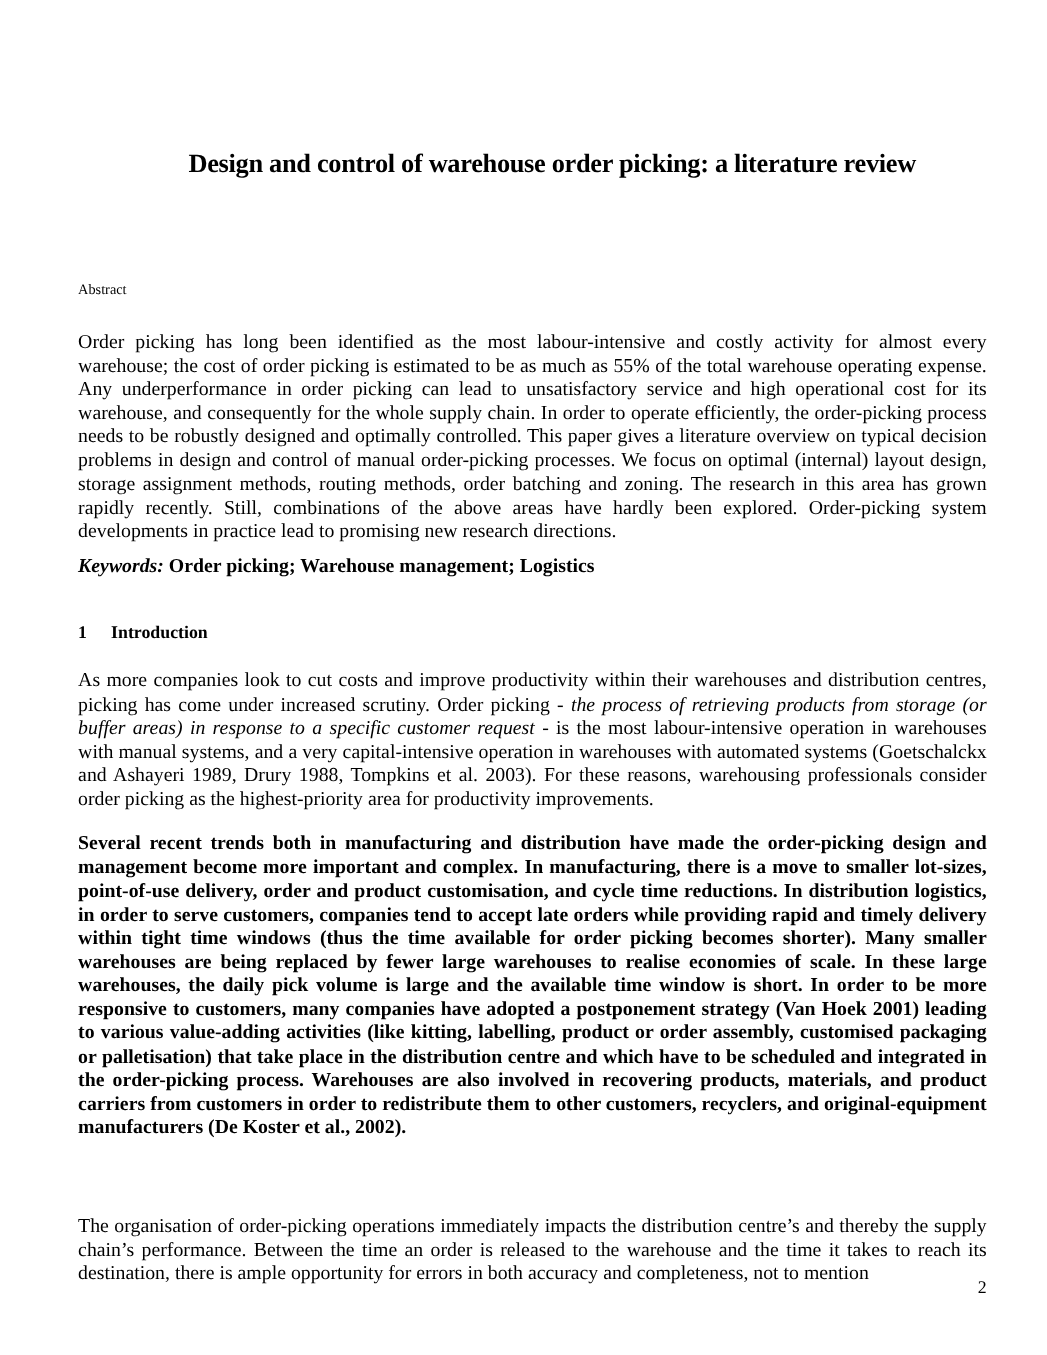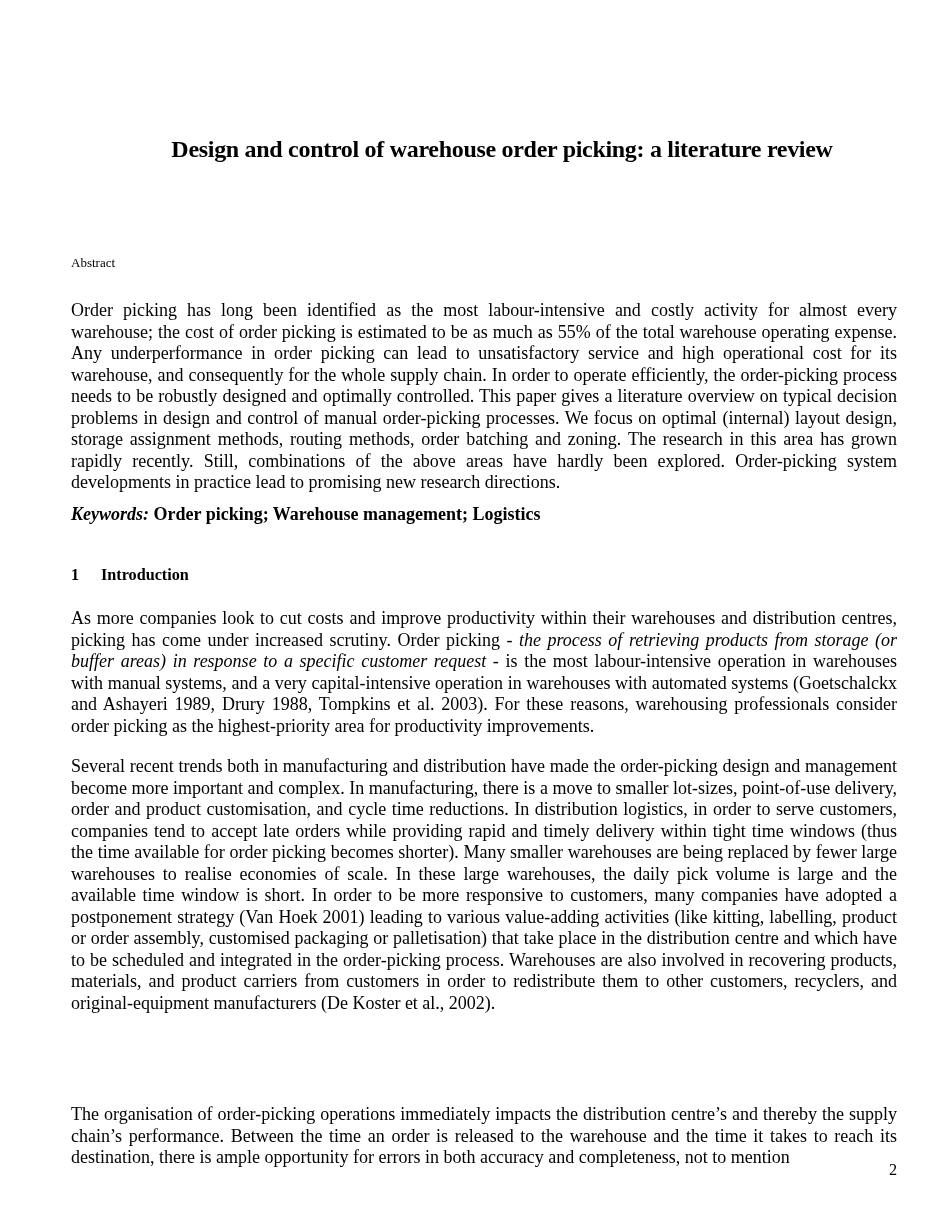--- a/index.html
+++ b/index.html
@@ -60,21 +60,21 @@
       font-weight: bold;
       font-size: 16.2px;
       line-height: 21.5px;
       margin: 0;
     }
     .section-heading .num {
       display: inline-block;
       width: 30px;
     }
     #intro-p1 { top: 608px; }
-    #intro-p2 { top: 756px; }
+    #intro-p2 { top: 756px; font-weight: bold; }
     #intro-p3 { top: 1104px; }
     .page-number {
       position: absolute;
       left: 0;
       top: 1160px;
       width: 826px;
       text-align: right;
       font-size: 16.2px;
       line-height: 21.5px;
     }

